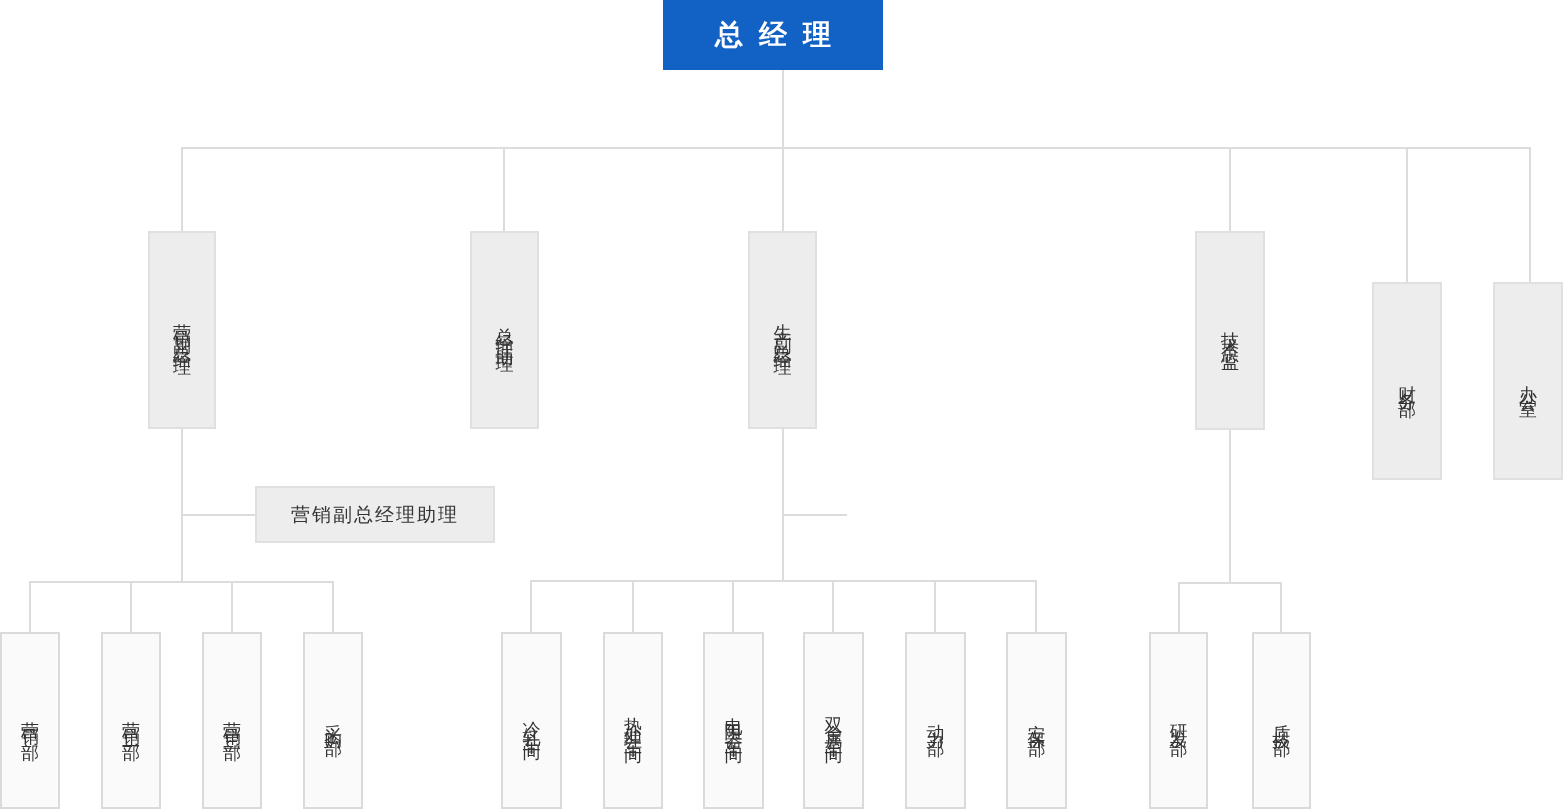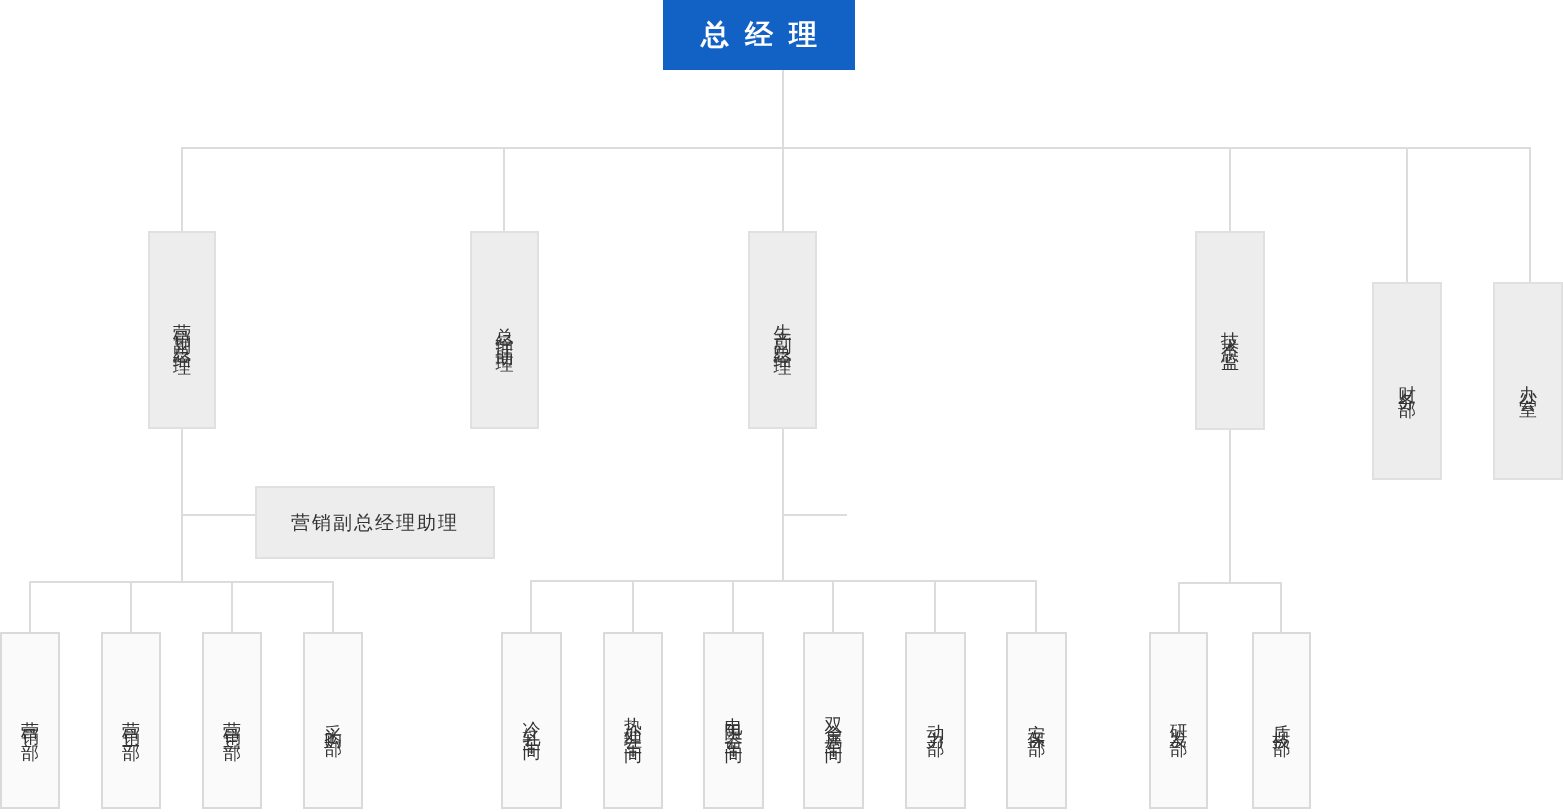--- a/index.html
+++ b/index.html
@@ -82,21 +82,21 @@
   <div class="line" style="left:732px;top:580px;width:2px;height:52px"></div>
   <div class="line" style="left:832px;top:580px;width:2px;height:52px"></div>
   <div class="line" style="left:934px;top:580px;width:2px;height:52px"></div>
   <div class="line" style="left:1035px;top:580px;width:2px;height:52px"></div>
 
   <div class="line" style="left:1229px;top:430px;width:2px;height:153px"></div>
   <div class="line" style="left:1178px;top:582px;width:104px;height:2px"></div>
   <div class="line" style="left:1178px;top:582px;width:2px;height:50px"></div>
   <div class="line" style="left:1280px;top:582px;width:2px;height:50px"></div>
 
-  <div class="node root" style="left:663px;top:0;width:192px;height:70px">
+  <div class="node root" style="left:663px;top:0;width:220px;height:70px">
     <span>总经理</span>
   </div>
 
   <div class="node mid" style="left:148px;top:231px;width:68px;height:198px">
     <span class="vtext">营销副总经理</span>
   </div>
   <div class="node mid" style="left:470px;top:231px;width:69px;height:198px">
     <span class="vtext">总经理助理</span>
   </div>
   <div class="node mid" style="left:748px;top:231px;width:69px;height:198px">
@@ -105,21 +105,21 @@
   <div class="node mid" style="left:1195px;top:231px;width:70px;height:199px">
     <span class="vtext">技术总监</span>
   </div>
   <div class="node mid" style="left:1372px;top:282px;width:70px;height:198px">
     <span class="vtext">财务部</span>
   </div>
   <div class="node mid" style="left:1493px;top:282px;width:70px;height:198px">
     <span class="vtext">办公室</span>
   </div>
 
-  <div class="node mid hbox" style="left:255px;top:486px;width:240px;height:73px">
+  <div class="node mid hbox" style="left:255px;top:486px;width:240px;height:57px">
     <span>营销副总经理助理</span>
   </div>
 
   <div class="node leaf" style="left:0;top:632px;width:60px;height:177px">
     <span class="vtext">营销一部</span>
   </div>
   <div class="node leaf" style="left:101px;top:632px;width:60px;height:177px">
     <span class="vtext">营销二部</span>
   </div>
   <div class="node leaf" style="left:202px;top:632px;width:60px;height:177px">

